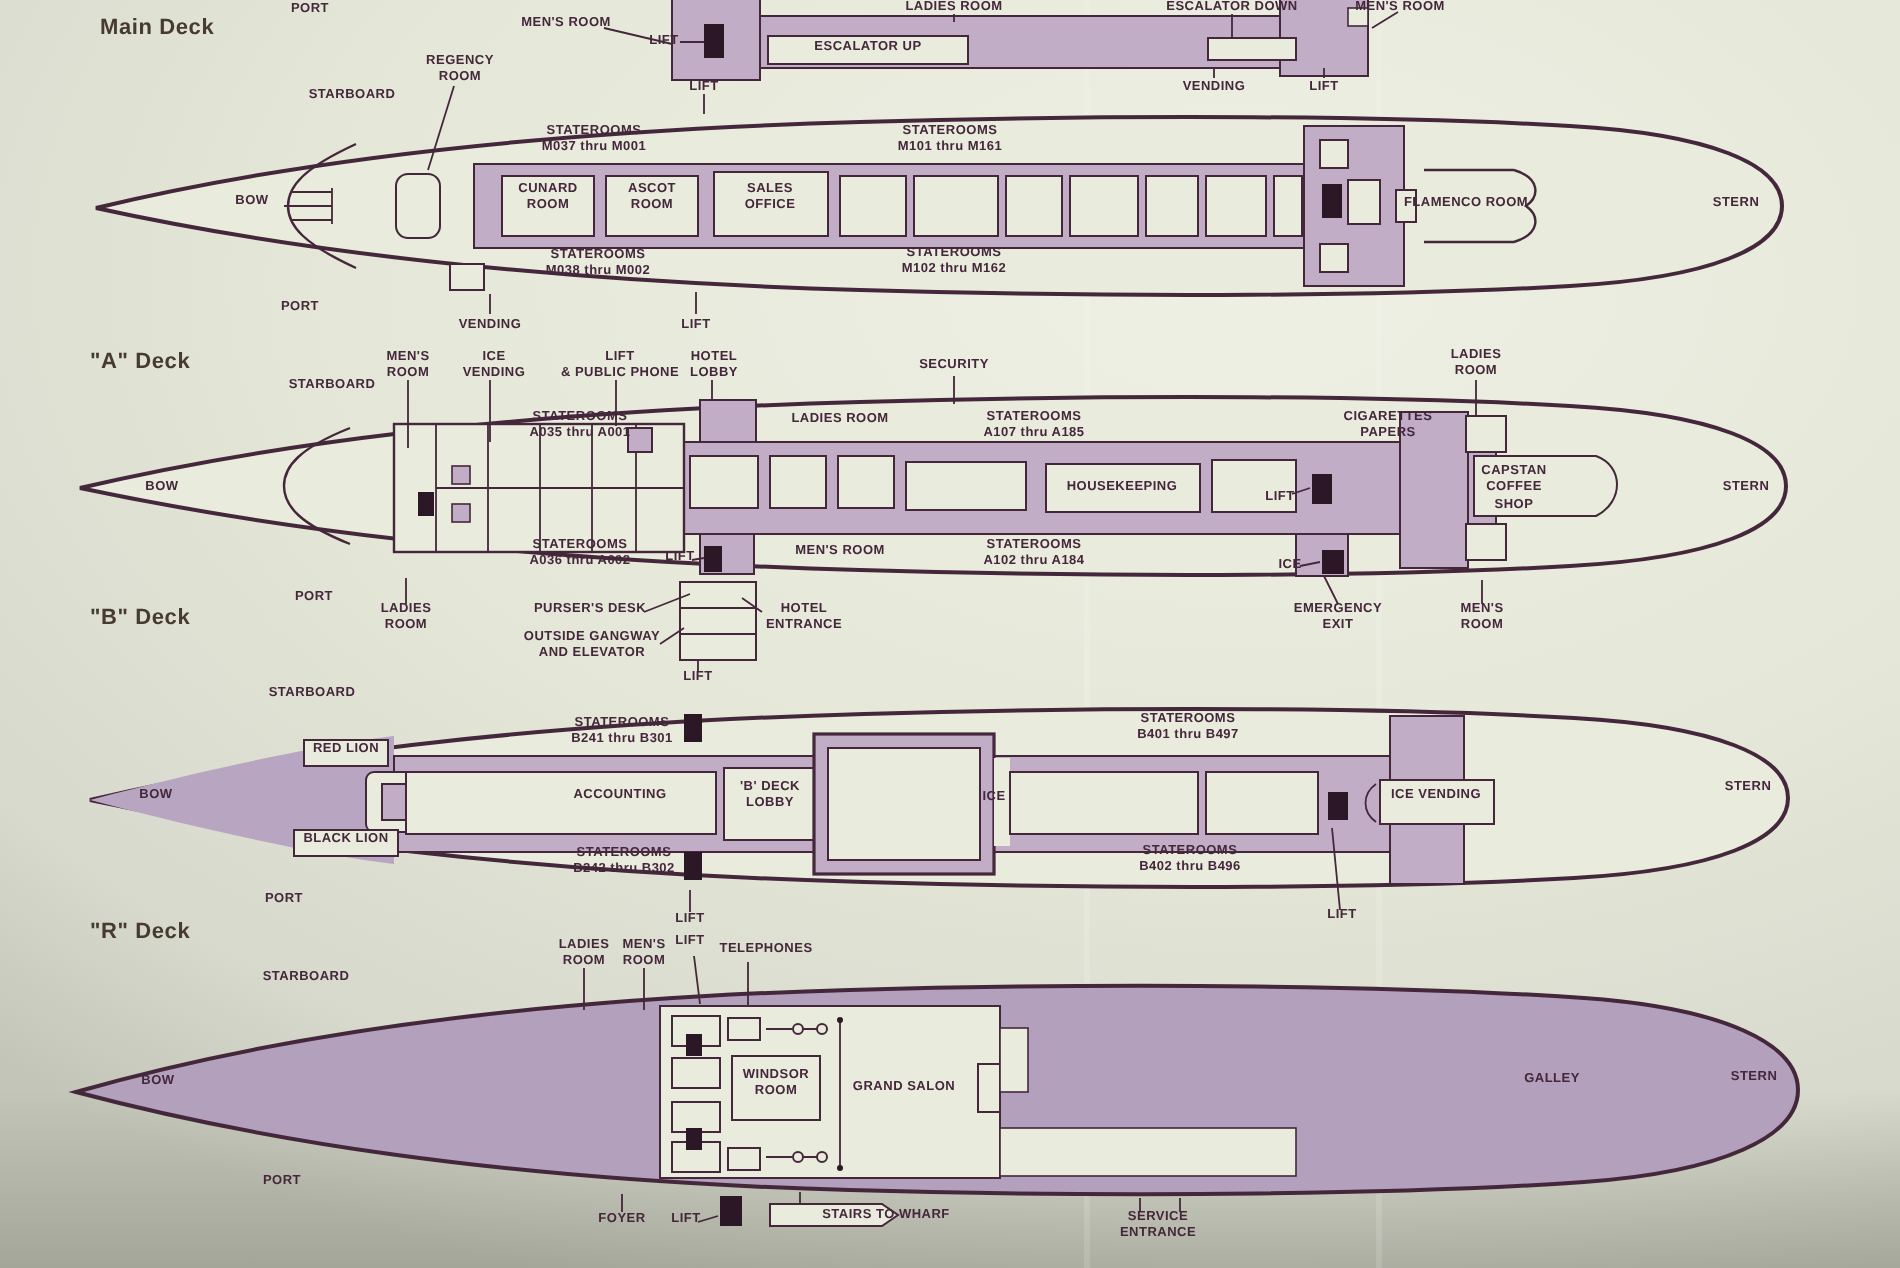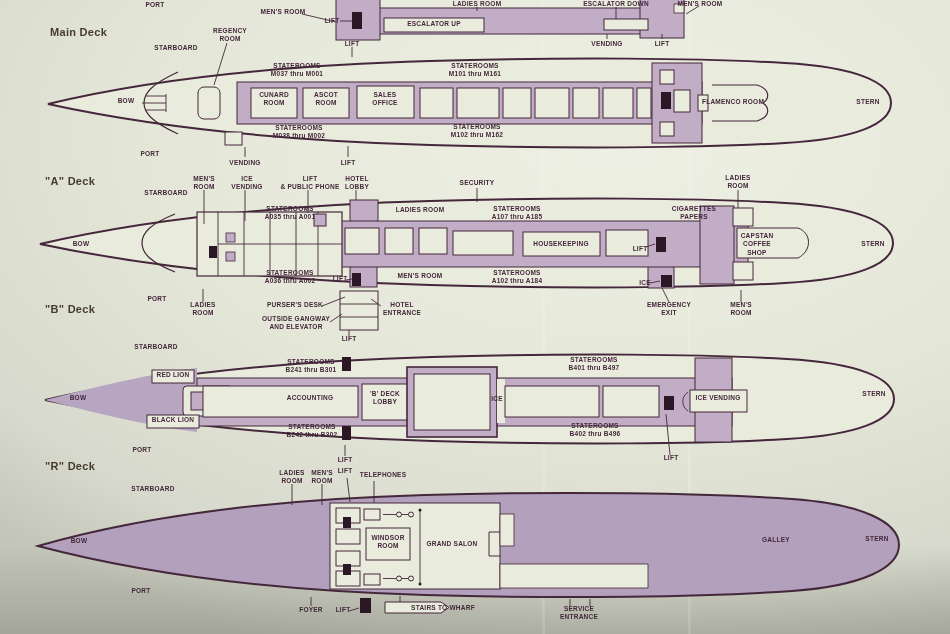--- a/index.html
+++ b/index.html
@@ -174,21 +174,21 @@
 <div class="lbl" style="left:283px;top:8px">MEN'S ROOM</div>
 <div class="lbl" style="left:332px;top:17px">LIFT</div>
 <div class="lbl" style="left:434px;top:20px">ESCALATOR UP</div>
 <div class="lbl" style="left:477px;top:0px">LADIES ROOM</div>
 <div class="lbl" style="left:616px;top:0px">ESCALATOR DOWN</div>
 <div class="lbl" style="left:700px;top:0px">MEN'S ROOM</div>
 <div class="lbl" style="left:607px;top:40px">VENDING</div>
 <div class="lbl" style="left:352px;top:40px">LIFT</div>
 <div class="lbl" style="left:662px;top:40px">LIFT</div>
 
-<div class="title" style="left:50px;top:26px">Main Deck</div>
+<div class="title" style="left:50px;top:8px">Main Deck</div>
 <div class="lbl" style="left:230px;top:27px">REGENCY
 ROOM</div>
 <div class="lbl" style="left:176px;top:44px">STARBOARD</div>
 <div class="lbl" style="left:126px;top:97px">BOW</div>
 <div class="lbl" style="left:297px;top:62px">STATEROOMS
 M037 thru M001</div>
 <div class="lbl" style="left:274px;top:91px">CUNARD
 ROOM</div>
 <div class="lbl" style="left:326px;top:91px">ASCOT
 ROOM</div>

